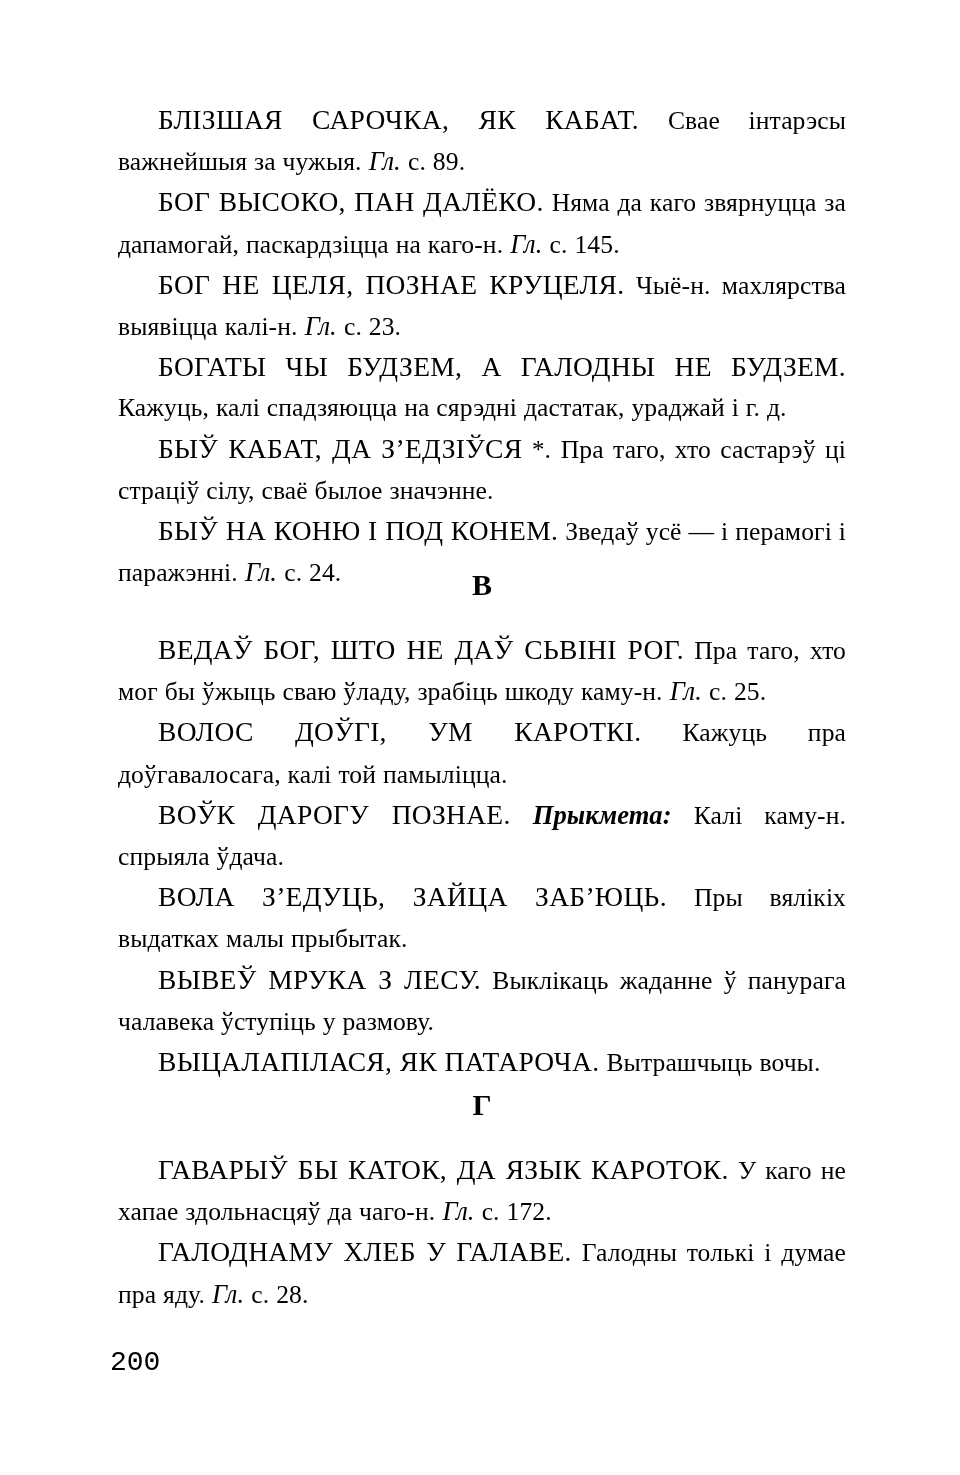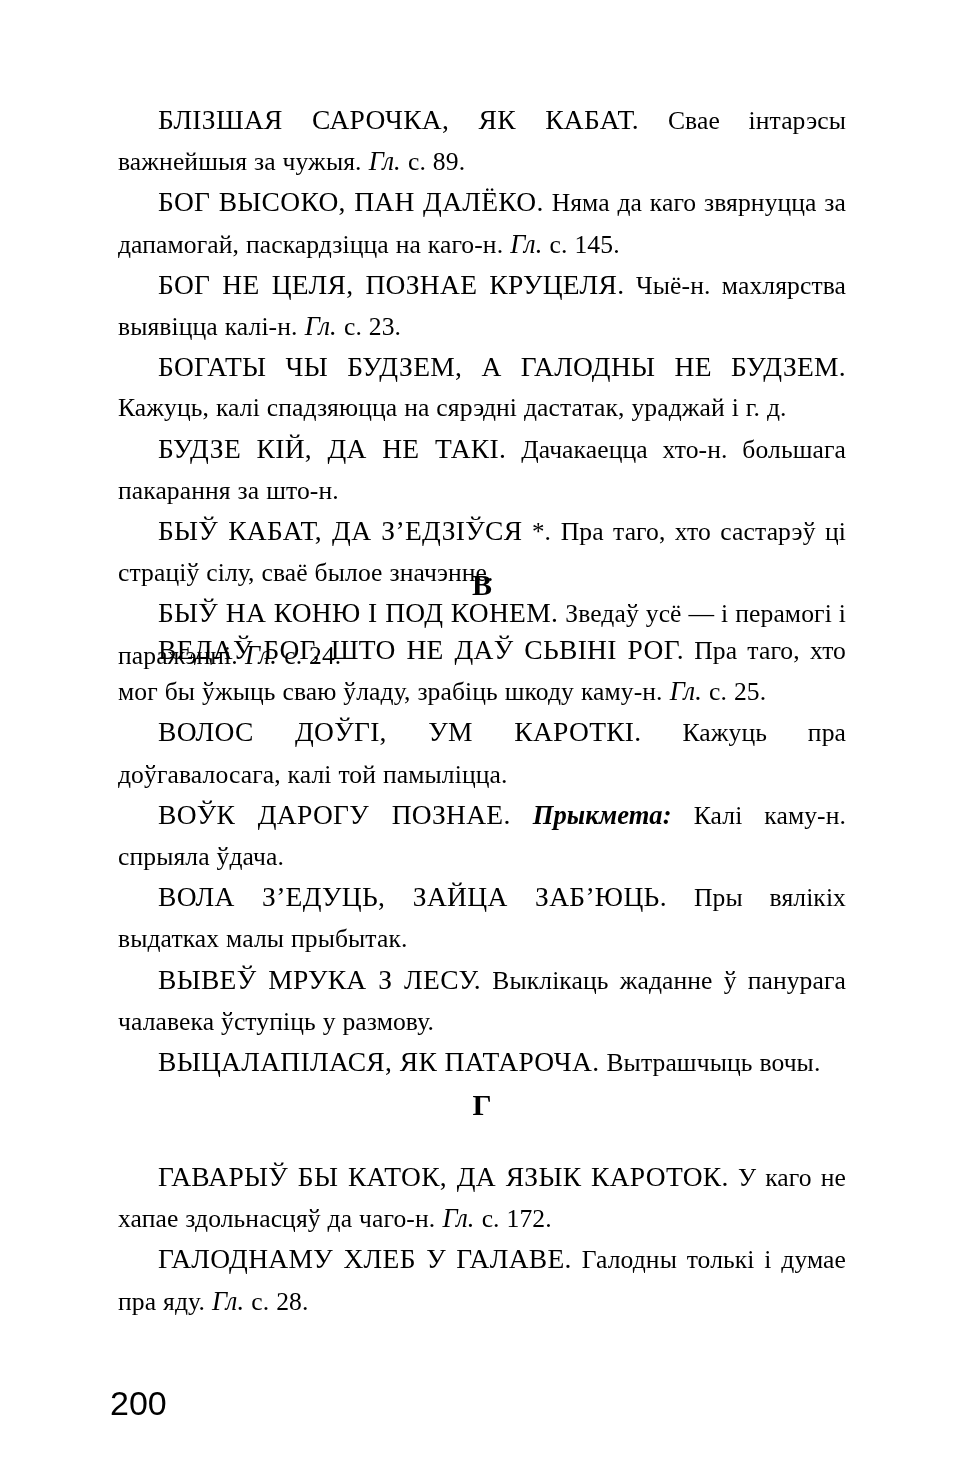--- a/index.html
+++ b/index.html
@@ -67,30 +67,29 @@
     font-weight: 700;
     font-size: 30px;
     line-height: 30px;
     font-family: "Liberation Serif", "DejaVu Serif", serif;
   }
   #sec-v { top: 562px; }
   #sec-g { top: 1082px; }
 
   .group-b   { position: absolute; left: 118px; top: 92px;   width: 728px; }
   .group-v   { position: absolute; left: 118px; top: 622px;  width: 728px; }
-  .group-g   { position: absolute; left: 118px; top: 1142px; width: 728px; margin-top: 7px; }
+  .group-g   { position: absolute; left: 118px; top: 1142px; width: 728px; }
 
   .folio {
     position: absolute;
     left: 110px;
     top: 1338px;
-    font-size: 34px;
+    font-size: 28px;
     line-height: 34px;
-    font-family: Liberation Sans, sans-serif;
-    margin-top: 40px;
+    font-family: Liberation Mono, monospace;
   }
 </style>
 </head>
 <body>
 
 <div class="page">
 
   <div class="group-b">
     <p class="entry">
       <span class="hw">БЛІЗШАЯ САРОЧКА, ЯК КАБАТ.</span>
@@ -106,24 +105,20 @@
     </p>
     <p class="entry">
       <span class="hw">БОГ НЕ ЦЕЛЯ, ПОЗНАЕ КРУЦЕЛЯ.</span>
       <span class="gl">Чыё-н. махлярства выявіцца калі-н.</span>
       <span class="ital">Гл.</span>
       <span class="gl">с. 23.</span>
     </p>
     <p class="entry">
       <span class="hw">БОГАТЫ ЧЫ БУДЗЕМ, А ГАЛОДНЫ НЕ БУДЗЕМ.</span>
       <span class="gl">Кажуць, калі спадзяюцца на сярэдні дастатак, ураджай і г. д.</span>
-    </p>
-    <p class="entry">
-      <span class="hw">БУДЗЕ КІЙ, ДА НЕ ТАКІ.</span>
-      <span class="gl">Дачакаецца хто-н. большага пакарання за што-н.</span>
     </p>
     <p class="entry">
       <span class="hw">БЫЎ КАБАТ, ДА З’ЕДЗІЎСЯ</span>
       <span class="ast">*</span><span class="gl">.</span>
       <span class="gl">Пра таго, хто састарэў ці страціў сілу, сваё былое значэнне.</span>
     </p>
     <p class="entry">
       <span class="hw">БЫЎ НА КОНЮ І ПОД КОНЕМ.</span>
       <span class="gl">Зведаў усё — і перамогі і паражэнні.</span>
       <span class="ital">Гл.</span>

